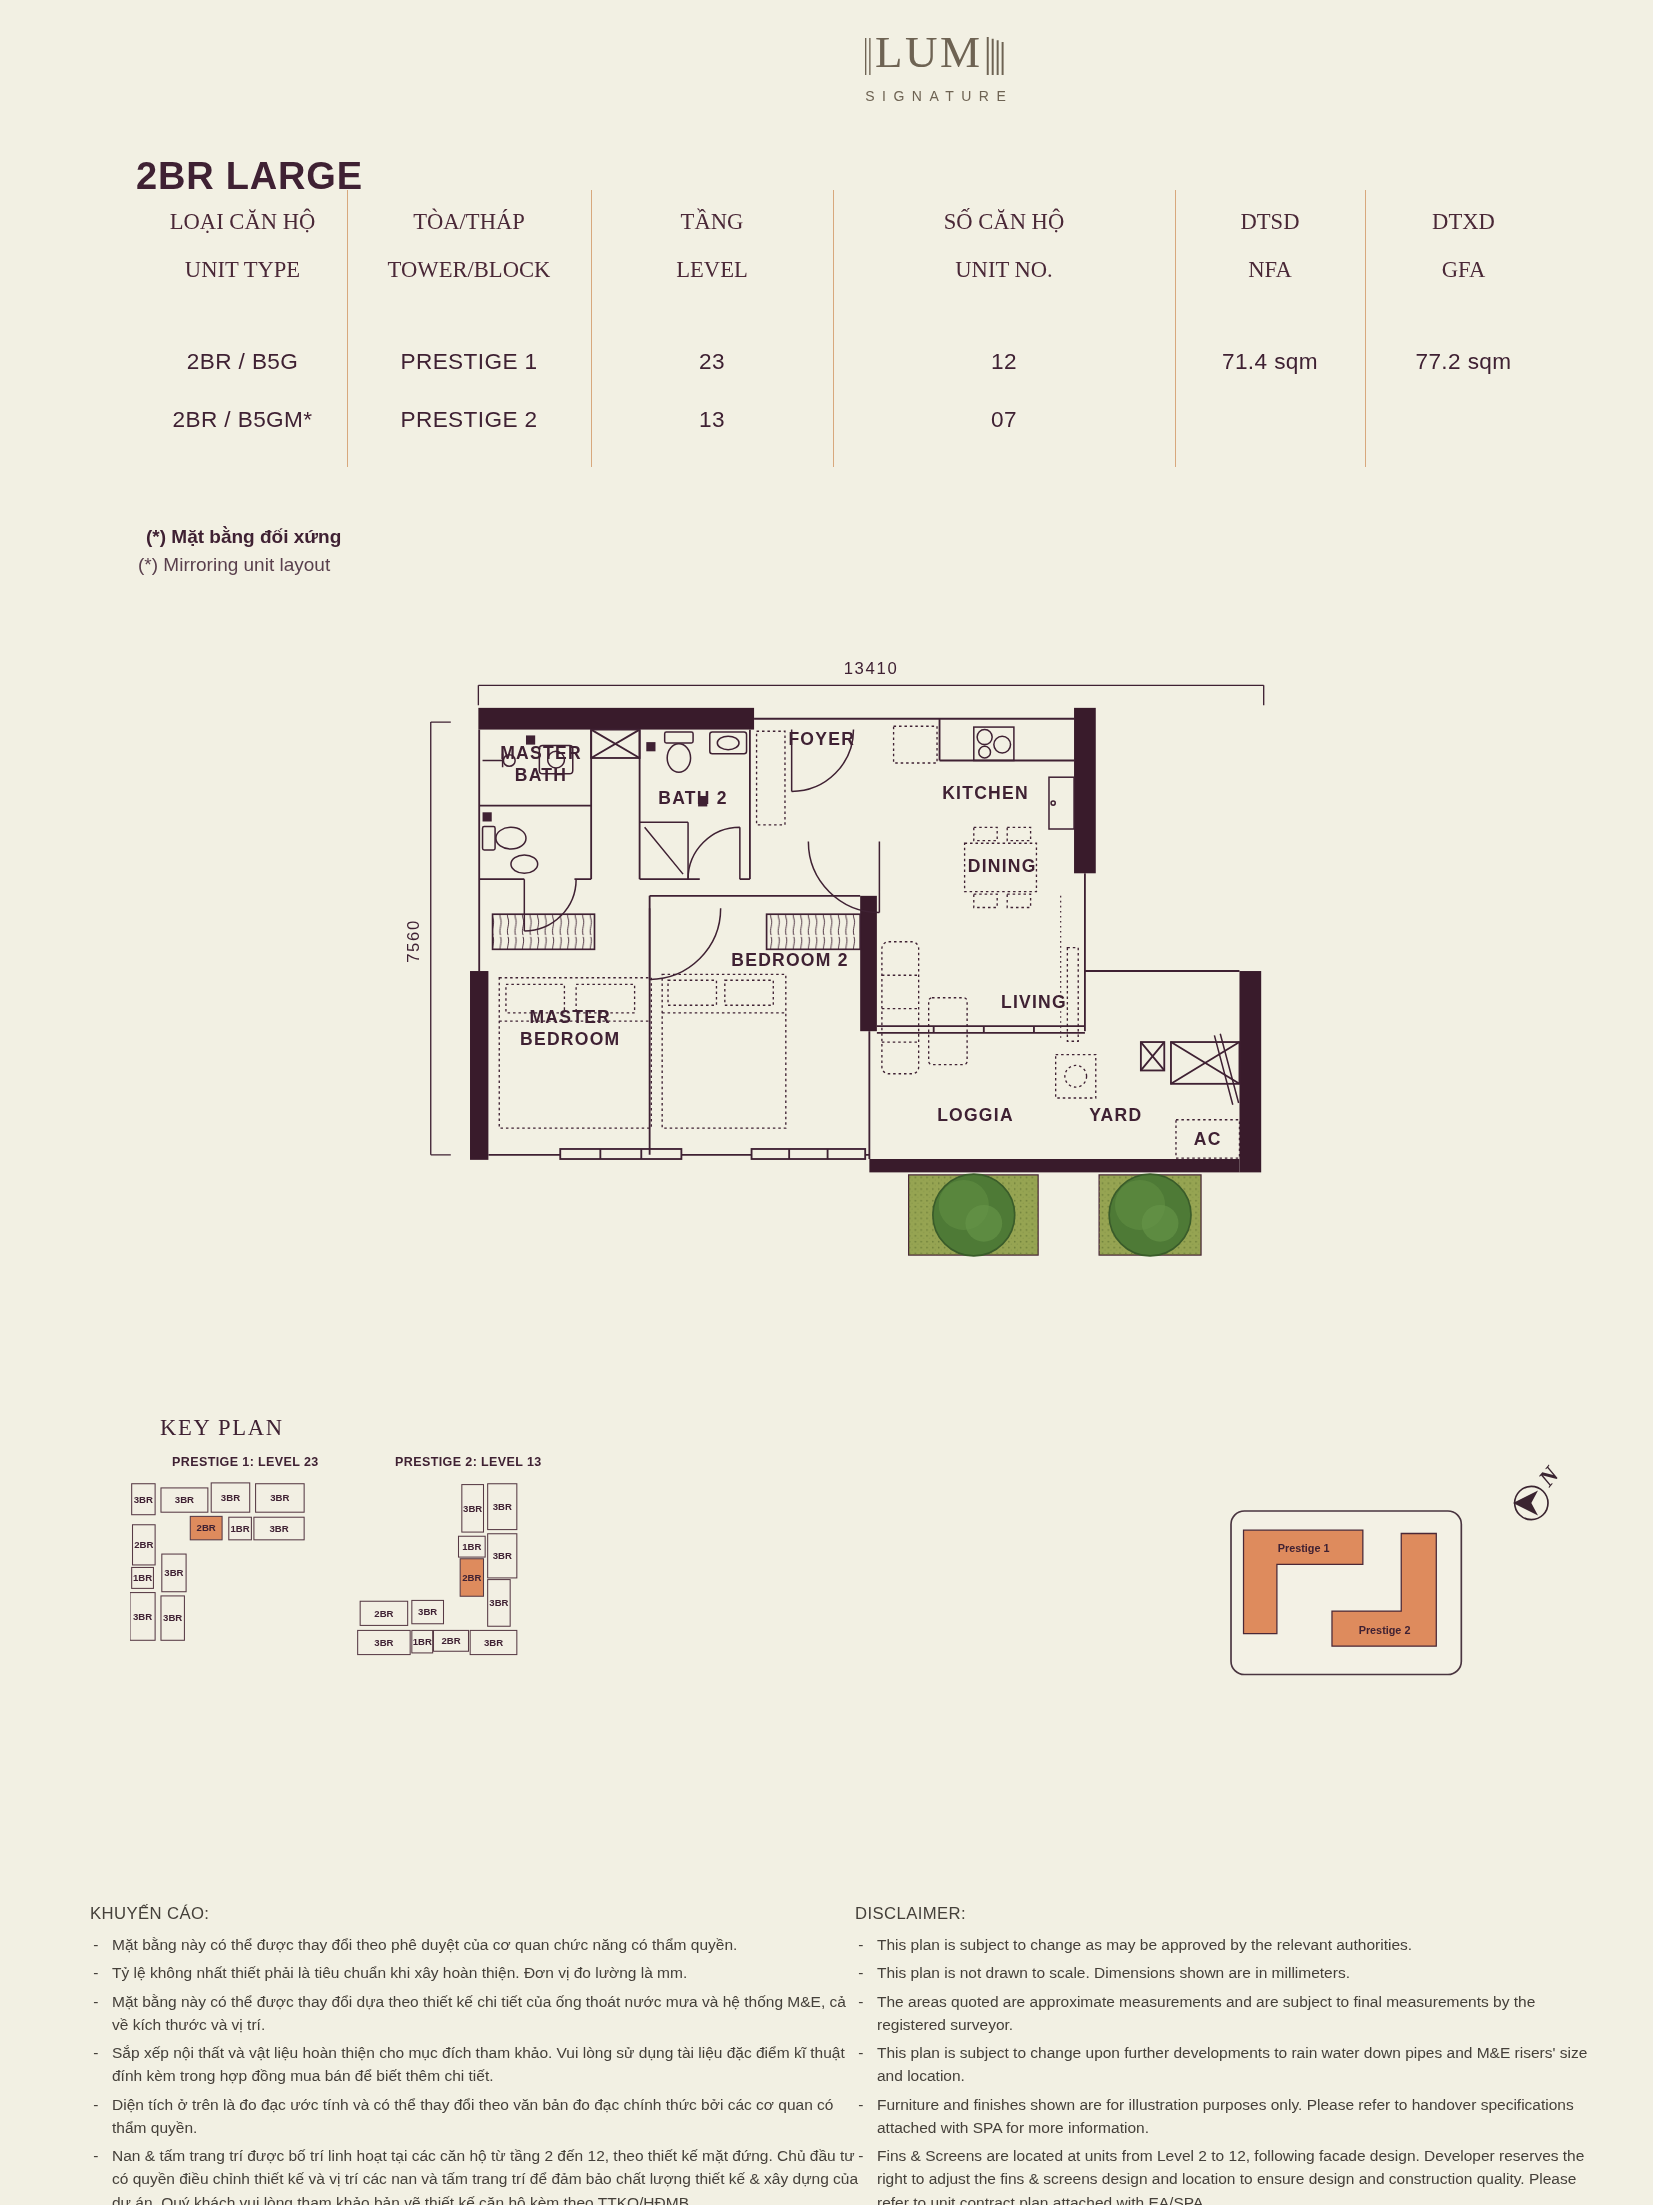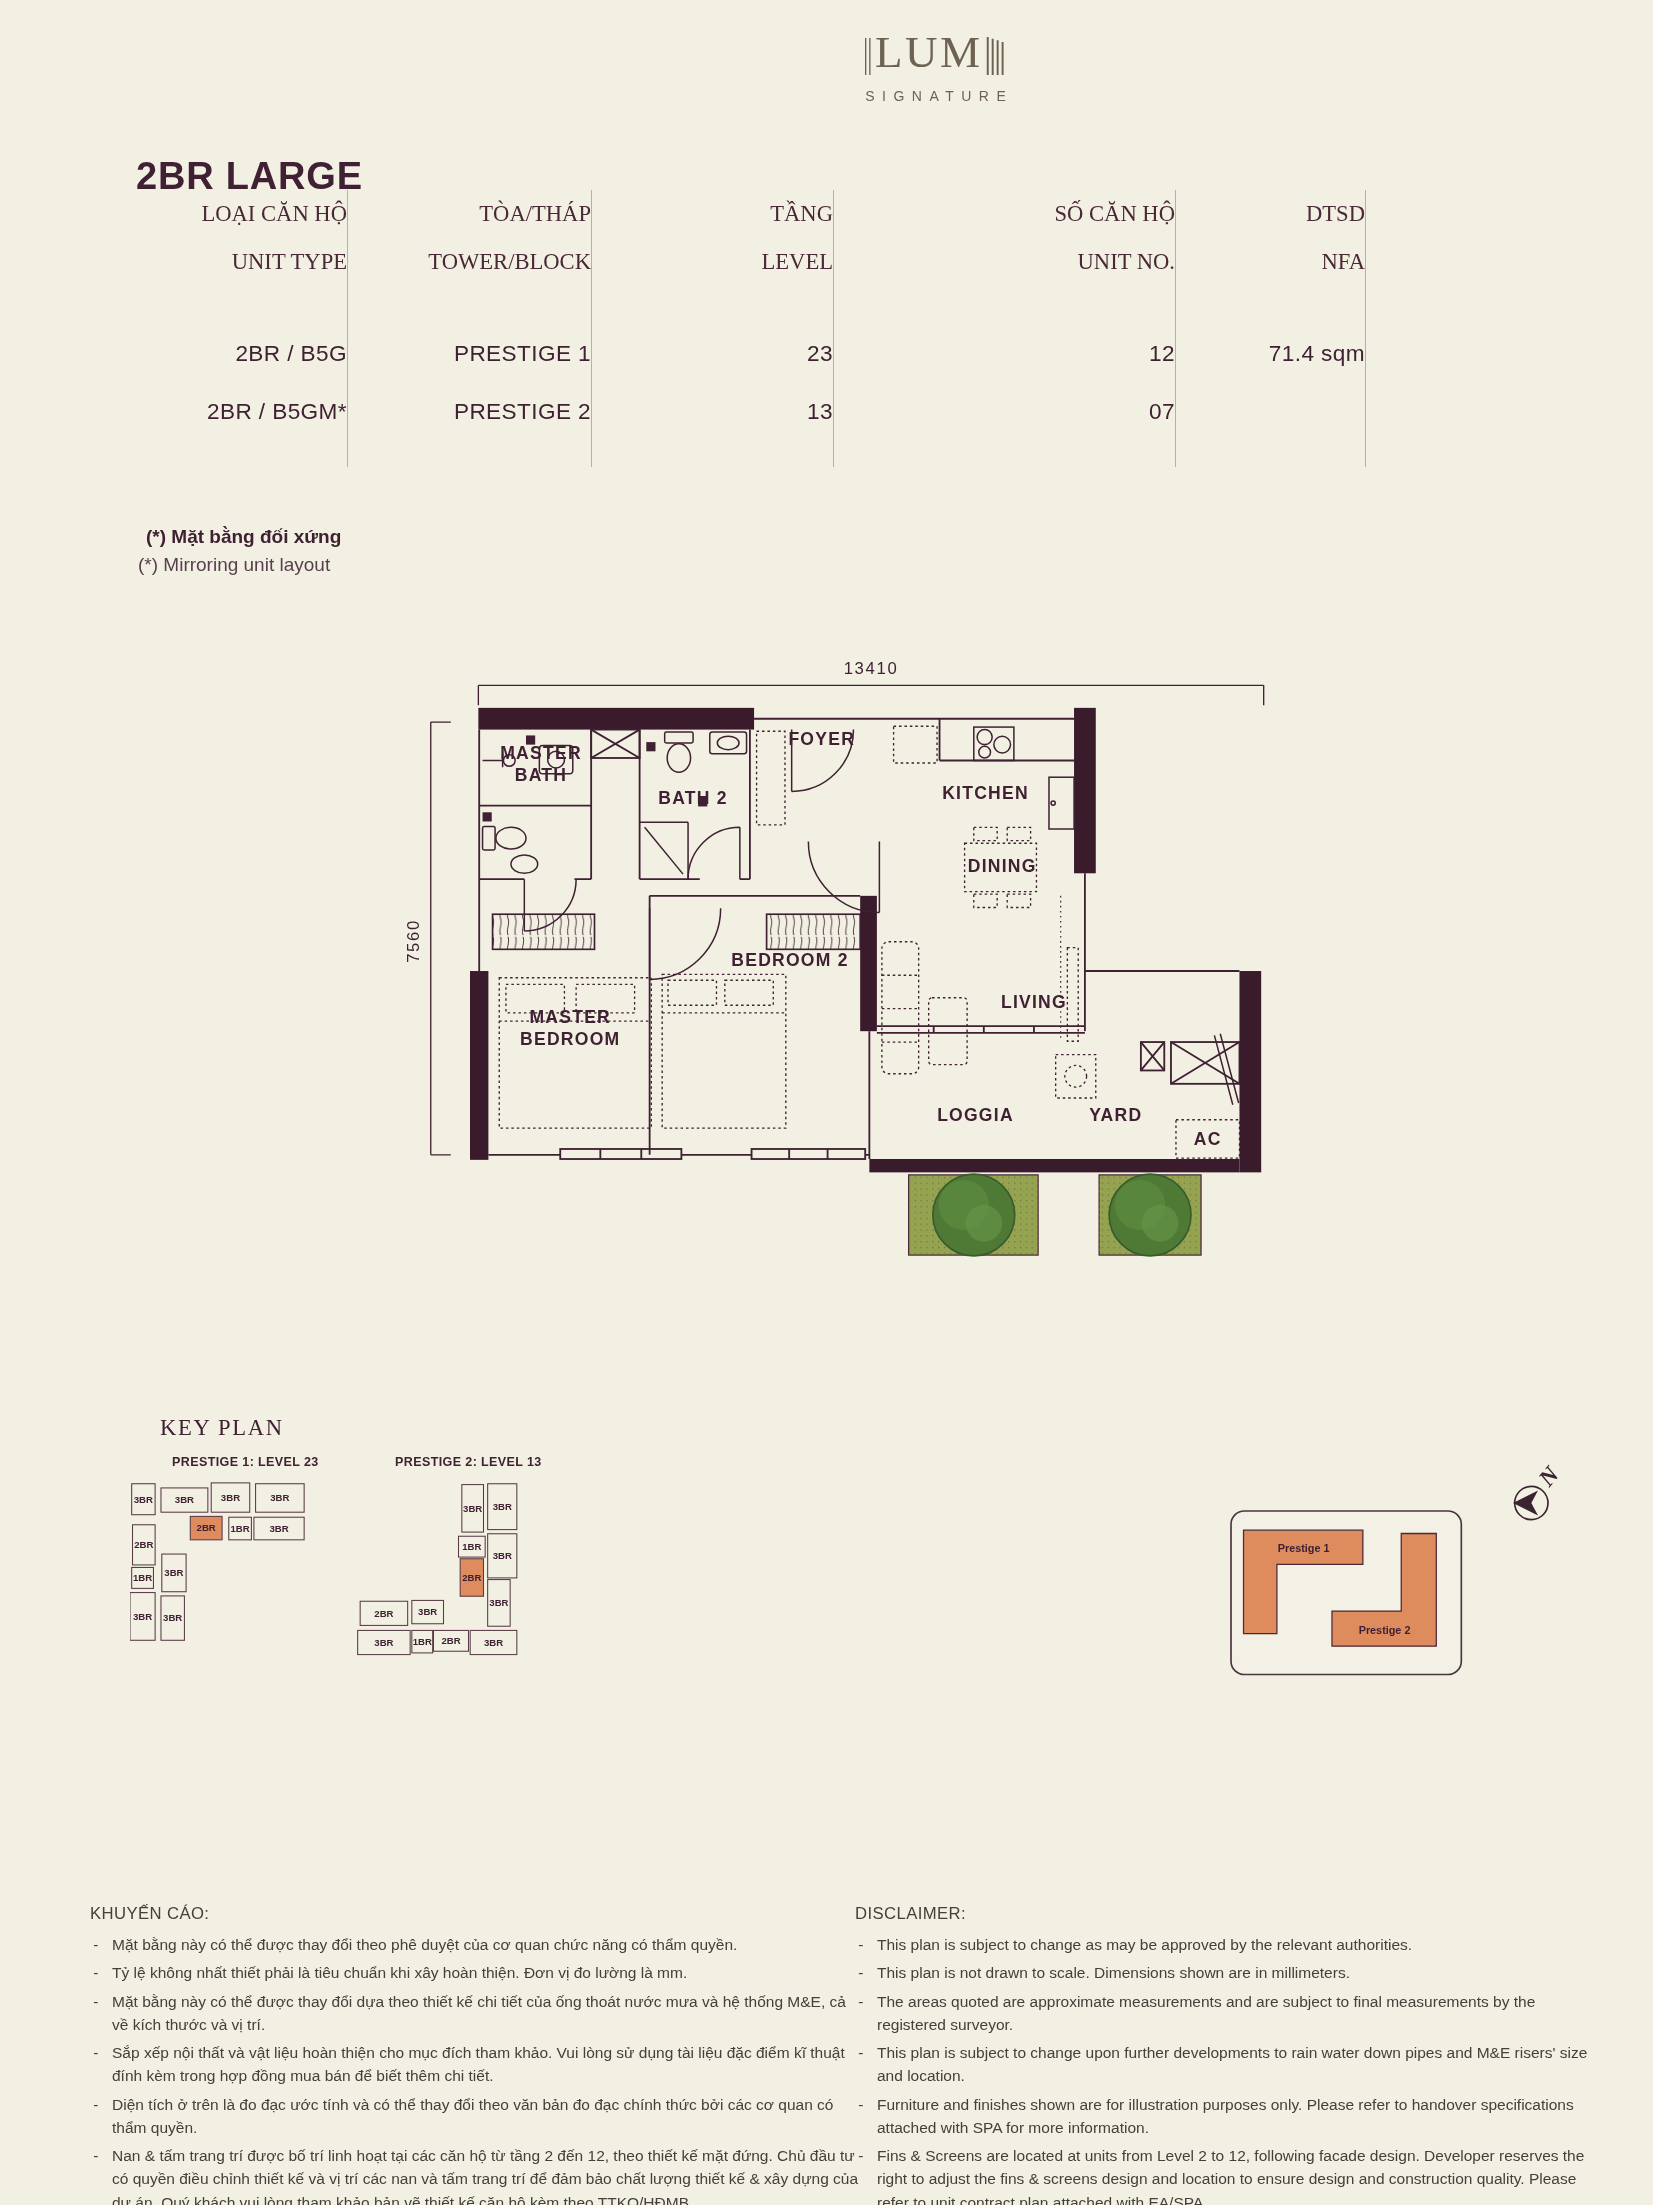--- a/index.html
+++ b/index.html
@@ -12,21 +12,21 @@
              font-family:"Liberation Serif",serif;font-size:45px;line-height:1;letter-spacing:2.5px;}
   .logo-tagline{margin-top:13.4px;font-size:14px;letter-spacing:7.5px;padding-left:7.5px;}
 
   
   .page-title{position:absolute;left:136px;top:130px;font-size:38px;font-weight:700;
               letter-spacing:0.8px;color:#3f2133;}
 
   
   .unit-table{position:absolute;left:138px;top:190px;width:1424px;height:279px;}
   .vline{position:absolute;top:0;width:0.8px;height:277px;background:#d8a87d;}
-  .col{position:absolute;top:4px;height:100%;text-align:right;}
+  .col{position:absolute;top:12px;height:100%;text-align:center;}
   .col span{position:absolute;left:0;width:100%;display:block;}
   .h-vi,.h-en{font-family:"Liberation Serif",serif;font-size:22.6px;color:#4a2837;}
   .h-vi{top:6.7px;}
   .h-en{top:55px;}
   .v1{top:147px;}
   .v2{top:205px;}
   .val{font-size:22.6px;font-weight:500;color:#3f2133;letter-spacing:0.4px;}
 
   
   .note{position:absolute;left:138px;top:523px;font-size:19px;line-height:28px;color:#3f2133;}
@@ -123,20 +123,26 @@
     <div class="col" style="left:695px;width:342px">
       <span class="h-vi">SỐ CĂN HỘ</span>
       <span class="h-en">UNIT NO.</span>
       <span class="val v1">12</span>
       <span class="val v2">07</span>
     </div>
     <div class="col" style="left:1037px;width:190px">
       <span class="h-vi">DTSD</span>
       <span class="h-en">NFA</span>
       <span class="val v1">71.4 sqm</span>
+      <span class="val v2"></span>
+    </div>
+    <div class="col" style="left:1227px;width:197px">
+      <span class="h-vi">DTXD</span>
+      <span class="h-en">GFA</span>
+      <span class="val v1">77.2 sqm</span>
       <span class="val v2"></span>
     </div>
   </section>
 
   <div class="note">
     <div class="vi">(*) Mặt bằng đối xứng</div>
     <div class="en">(*) Mirroring unit layout</div>
   </div>
 
   <svg class="floorplan" viewBox="0 0 1100 810">

